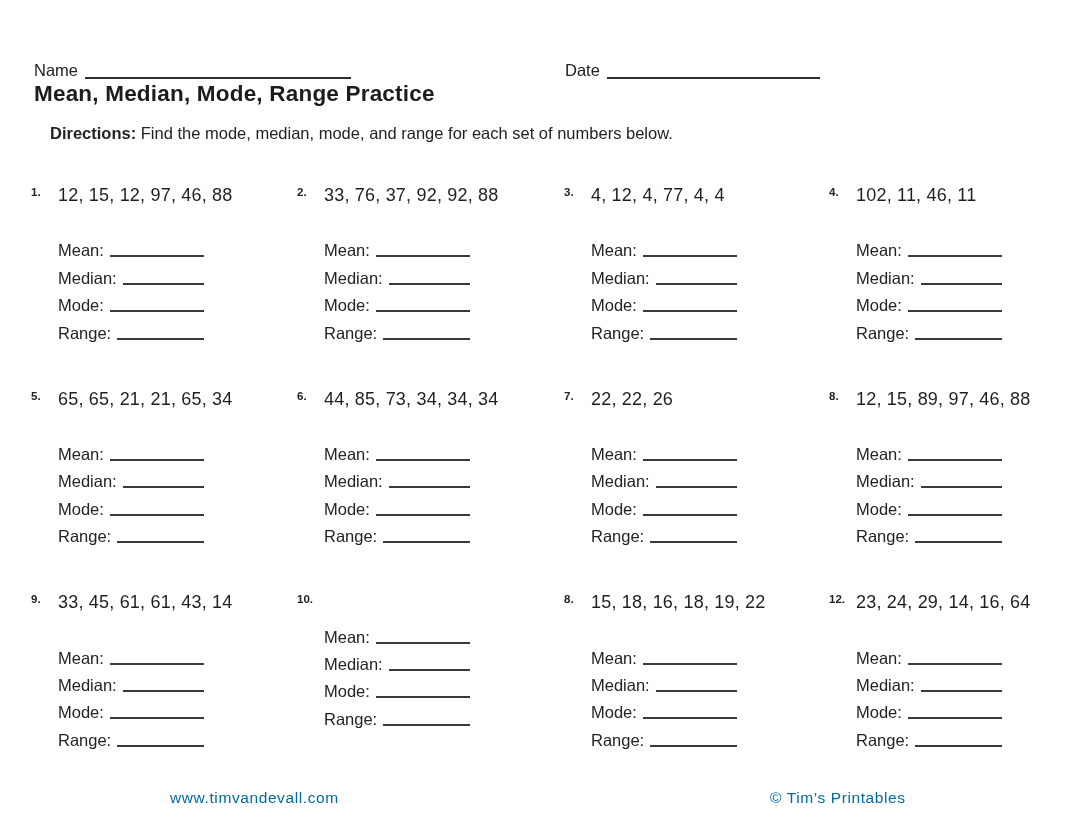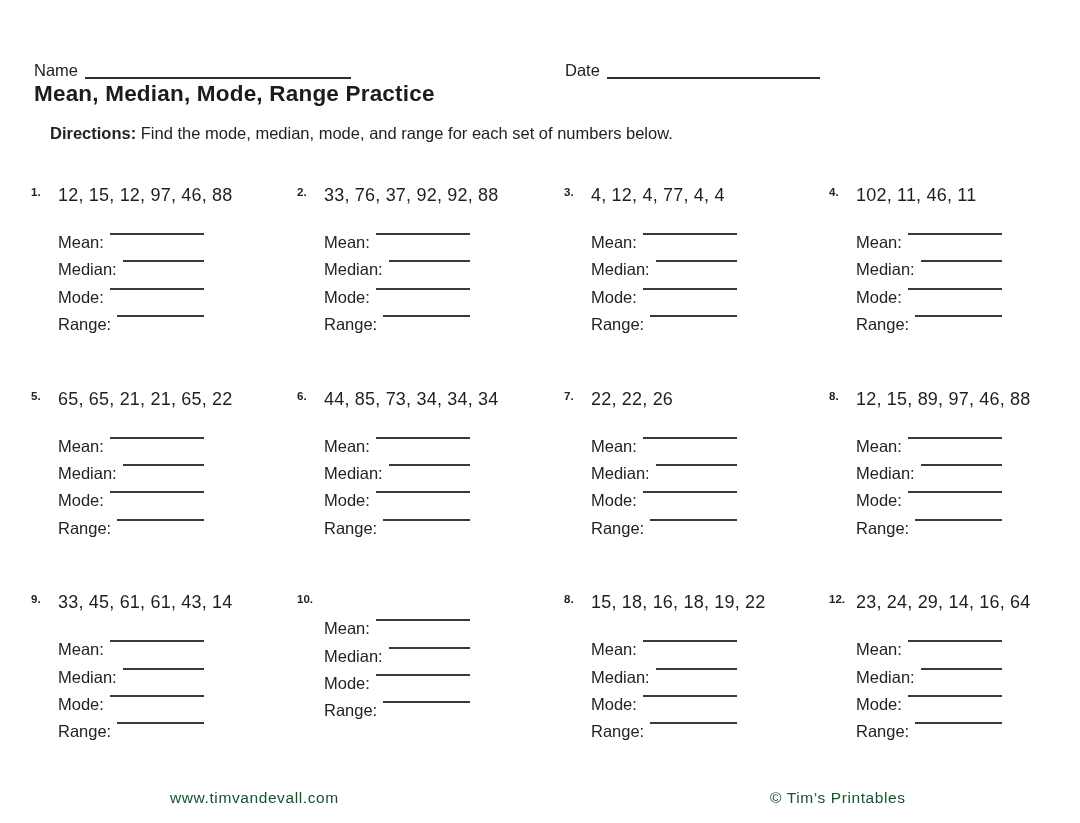--- a/index.html
+++ b/index.html
@@ -64,41 +64,41 @@
   .problem-set {
     font-size: 18px;
     line-height: 21px;
     letter-spacing: 0.2px;
     color: #1f1f1f;
     white-space: nowrap;
   }
   .stats { margin-top: 27px; width: 146px; }
   .stat-row {
     display: flex;
-    align-items: flex-start;
+    align-items: flex-end;
     height: 27.4px;
     font-size: 16.5px;
     color: #232323;
   }
   .stat-label { white-space: nowrap; }
   .stat-line {
     flex: 1;
     border-bottom: 2px solid #3a3a3a;
     margin-left: 6px;
     margin-bottom: 3px;
     min-width: 20px;
   }
 
   
   .footer-site, .footer-copy {
     position: absolute;
     top: 789px;
     font-size: 15.5px;
     letter-spacing: 0.6px;
-    color: #14532d;
+    color: #0369a1;
   }
   .footer-site { left: 170px; }
   .footer-copy { left: 770px; }
 </style>
 </head>
 <body>
 
 <div class="page">
 
   <div class="field-group name-group">
@@ -200,21 +200,21 @@
           </div>
         <div class="stat-row">
             <span class="stat-label">Range:</span>
             <span class="stat-line"></span>
           </div>
       </div>
     </div>
 
     <div class="problem">
       <span class="problem-number">5.</span>
-      <div class="problem-set">65, 65, 21, 21, 65, 22</div>
+      <div class="problem-set">65, 65, 21, 21, 65, 34</div>
       <div class="stats">
         <div class="stat-row">
             <span class="stat-label">Mean:</span>
             <span class="stat-line"></span>
           </div>
         <div class="stat-row">
             <span class="stat-label">Median:</span>
             <span class="stat-line"></span>
           </div>
         <div class="stat-row">

